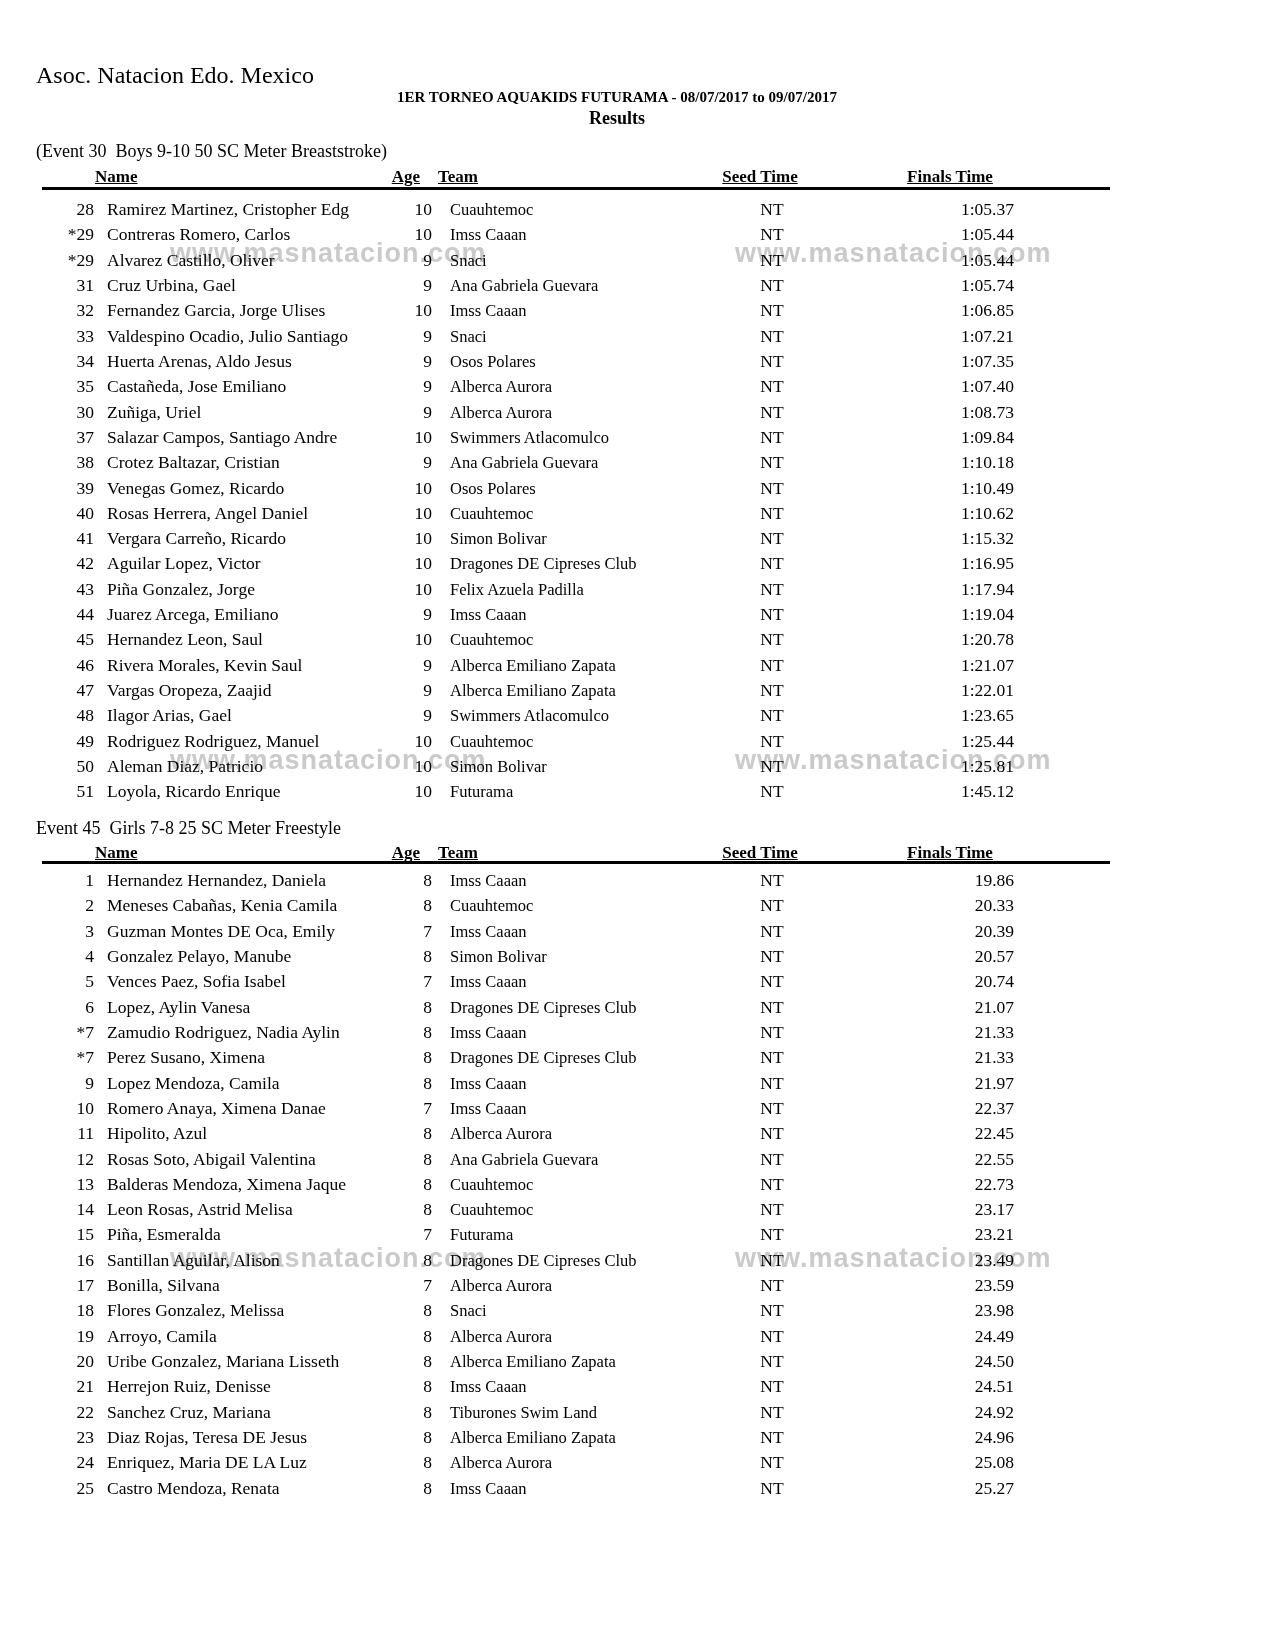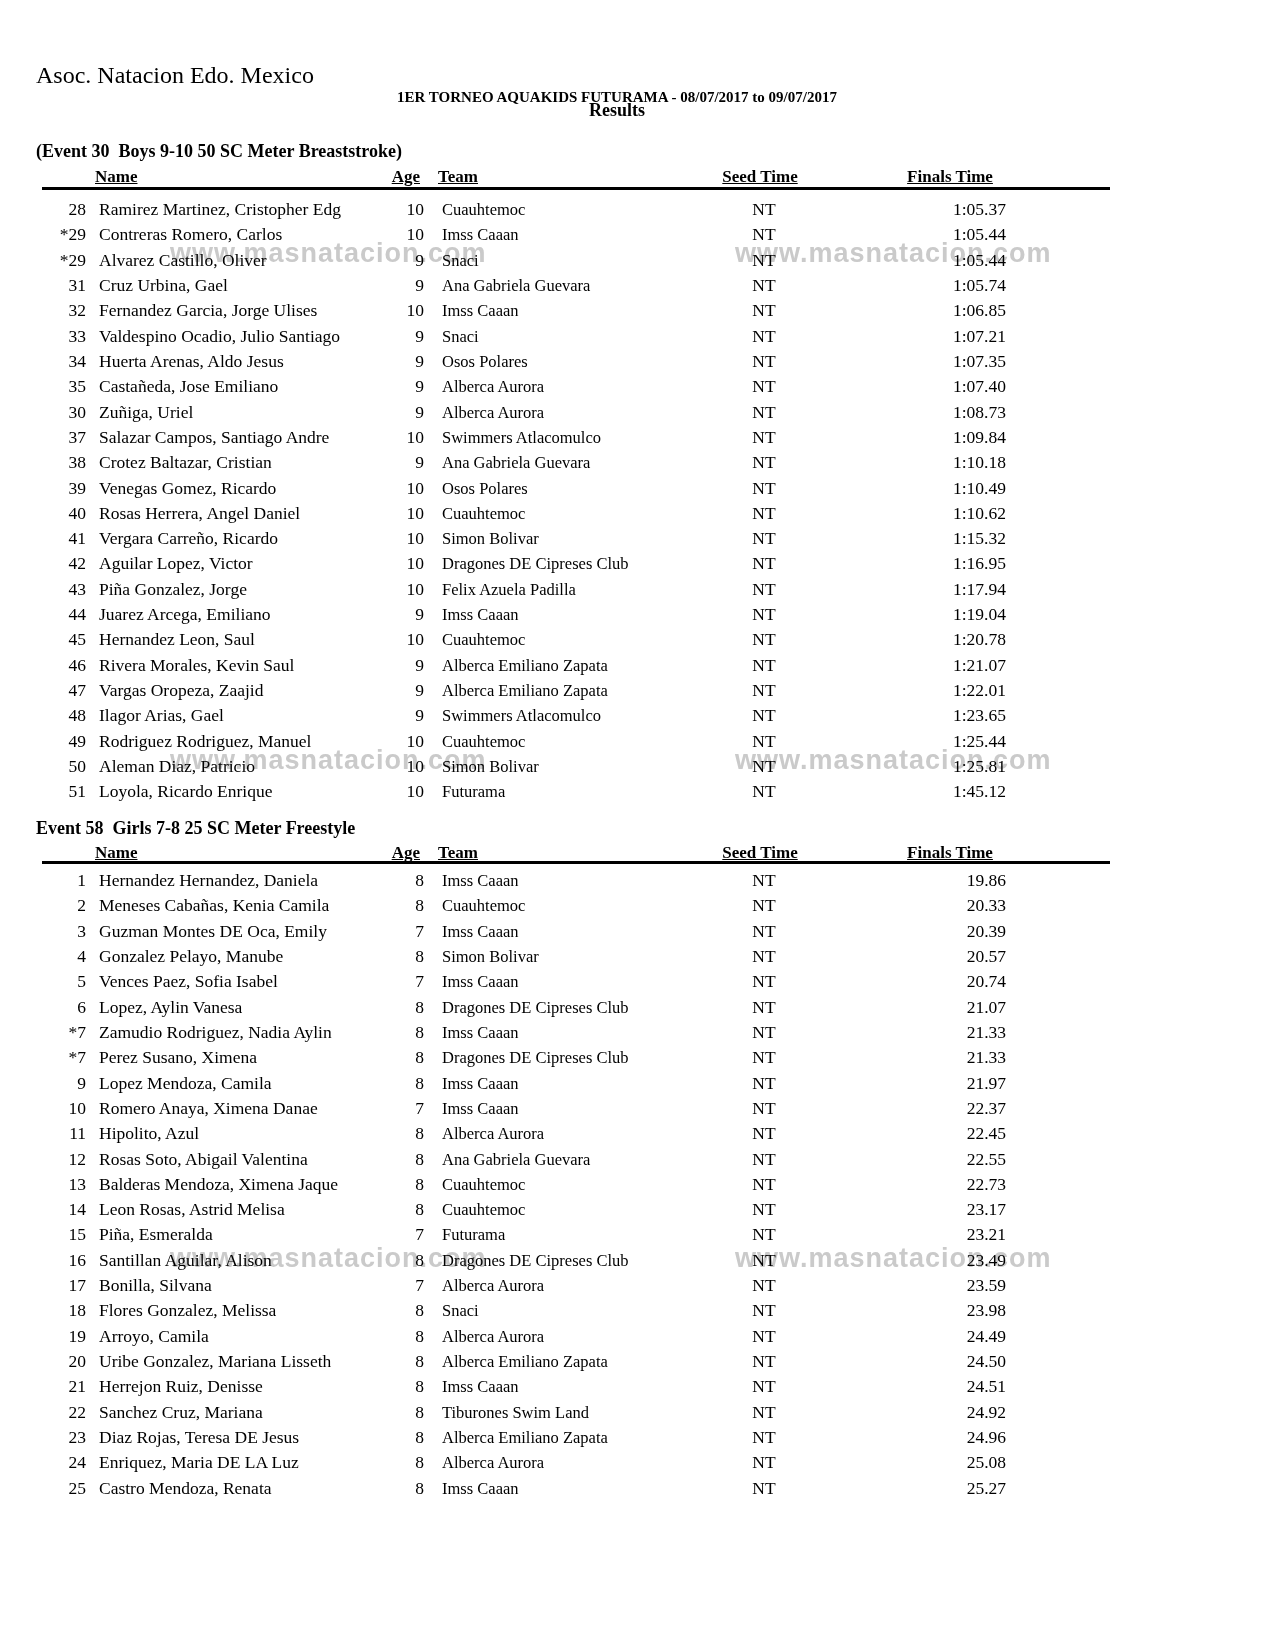--- a/index.html
+++ b/index.html
@@ -8,37 +8,37 @@
     width:1275px;height:1650px;
     background:#ffffff;
     font-family:"Liberation Serif","DejaVu Serif",serif;
     color:#000;
     overflow:hidden;
   }
   .abs{position:absolute;white-space:pre;}
   .hdr-left{left:36px;top:62px;font-size:24px;}
   .hdr-right{right:170px;top:62px;font-size:18px;}
   .meet-title{left:0;top:89px;width:1234px;text-align:center;font-weight:bold;font-size:15px;}
-  .results-label{left:0;top:100px;width:1234px;text-align:center;font-weight:bold;font-size:18px;}
-  .event-title{left:36px;font-weight:bold;font-size:18px;}
+  .results-label{left:0;top:108px;width:1234px;text-align:center;font-weight:bold;font-size:18px;}
+  .event-title{left:36px;font-weight:normal;font-size:18px;}
   .ev0-title{top:141px;}
   .ev1-title{top:818px;}
   .colhead{font-weight:bold;font-size:17px;text-decoration:underline;white-space:pre;position:absolute;}
   .ch-name{left:95px;}
   .ch-age{left:370px;width:50px;text-align:right;}
   .ch-team{left:438px;}
   .ch-seed{left:690px;width:140px;text-align:center;}
   .ch-finals{left:880px;width:140px;text-align:center;}
   .headrow{position:absolute;left:0;width:1275px;height:20px;}
   .hr0{top:167px;}
   .hr1{top:843px;}
   .rule{position:absolute;left:42px;width:1068px;height:3px;background:#000;}
   .rule0{top:187px;}
   .rule1{top:861px;}
-  .row{position:absolute;left:4px;width:1151px;height:25px;line-height:25px;font-size:17.5px;}
+  .row{position:absolute;left:12px;width:1151px;height:25px;line-height:25px;font-size:17.5px;}
   .cell{position:absolute;top:0;white-space:pre;overflow:hidden;}
   .c-place{left:18px;width:64px;text-align:right;}
   .c-name{left:95px;width:295px;}
   .c-age{left:360px;width:60px;text-align:right;}
   .c-team{left:438px;width:310px;font-size:16.5px;}
   .c-seed{left:690px;width:140px;text-align:center;}
   .c-finals{left:862px;width:140px;text-align:right;}
   .watermark{
     position:absolute;
     font-family:"Liberation Sans","DejaVu Sans",sans-serif;
@@ -264,21 +264,21 @@
       <div class="row" style="top: 779.36px;">
         <span class="cell c-place">51</span>
         <span class="cell c-name">Loyola, Ricardo Enrique</span>
         <span class="cell c-age">10</span>
         <span class="cell c-team">Futurama</span>
         <span class="cell c-seed">NT</span>
         <span class="cell c-finals">1:45.12</span>
       </div>
     </div>
 
-  <div class="abs event-title ev1-title">Event 58  Girls 7-8 25 SC Meter Freestyle</div>
+  <div class="abs event-title ev1-title">Event 45  Girls 7-8 25 SC Meter Freestyle</div>
   <div class="headrow hr1">
     <span class="colhead ch-name">Name</span>
     <span class="colhead ch-age">Age</span>
     <span class="colhead ch-team">Team</span>
     <span class="colhead ch-seed">Seed Time</span>
     <span class="colhead ch-finals">Finals Time</span>
   </div>
   <div class="rule rule1"></div>
   <div id="event-rows-1">
       <div class="row" style="top: 868px;">

